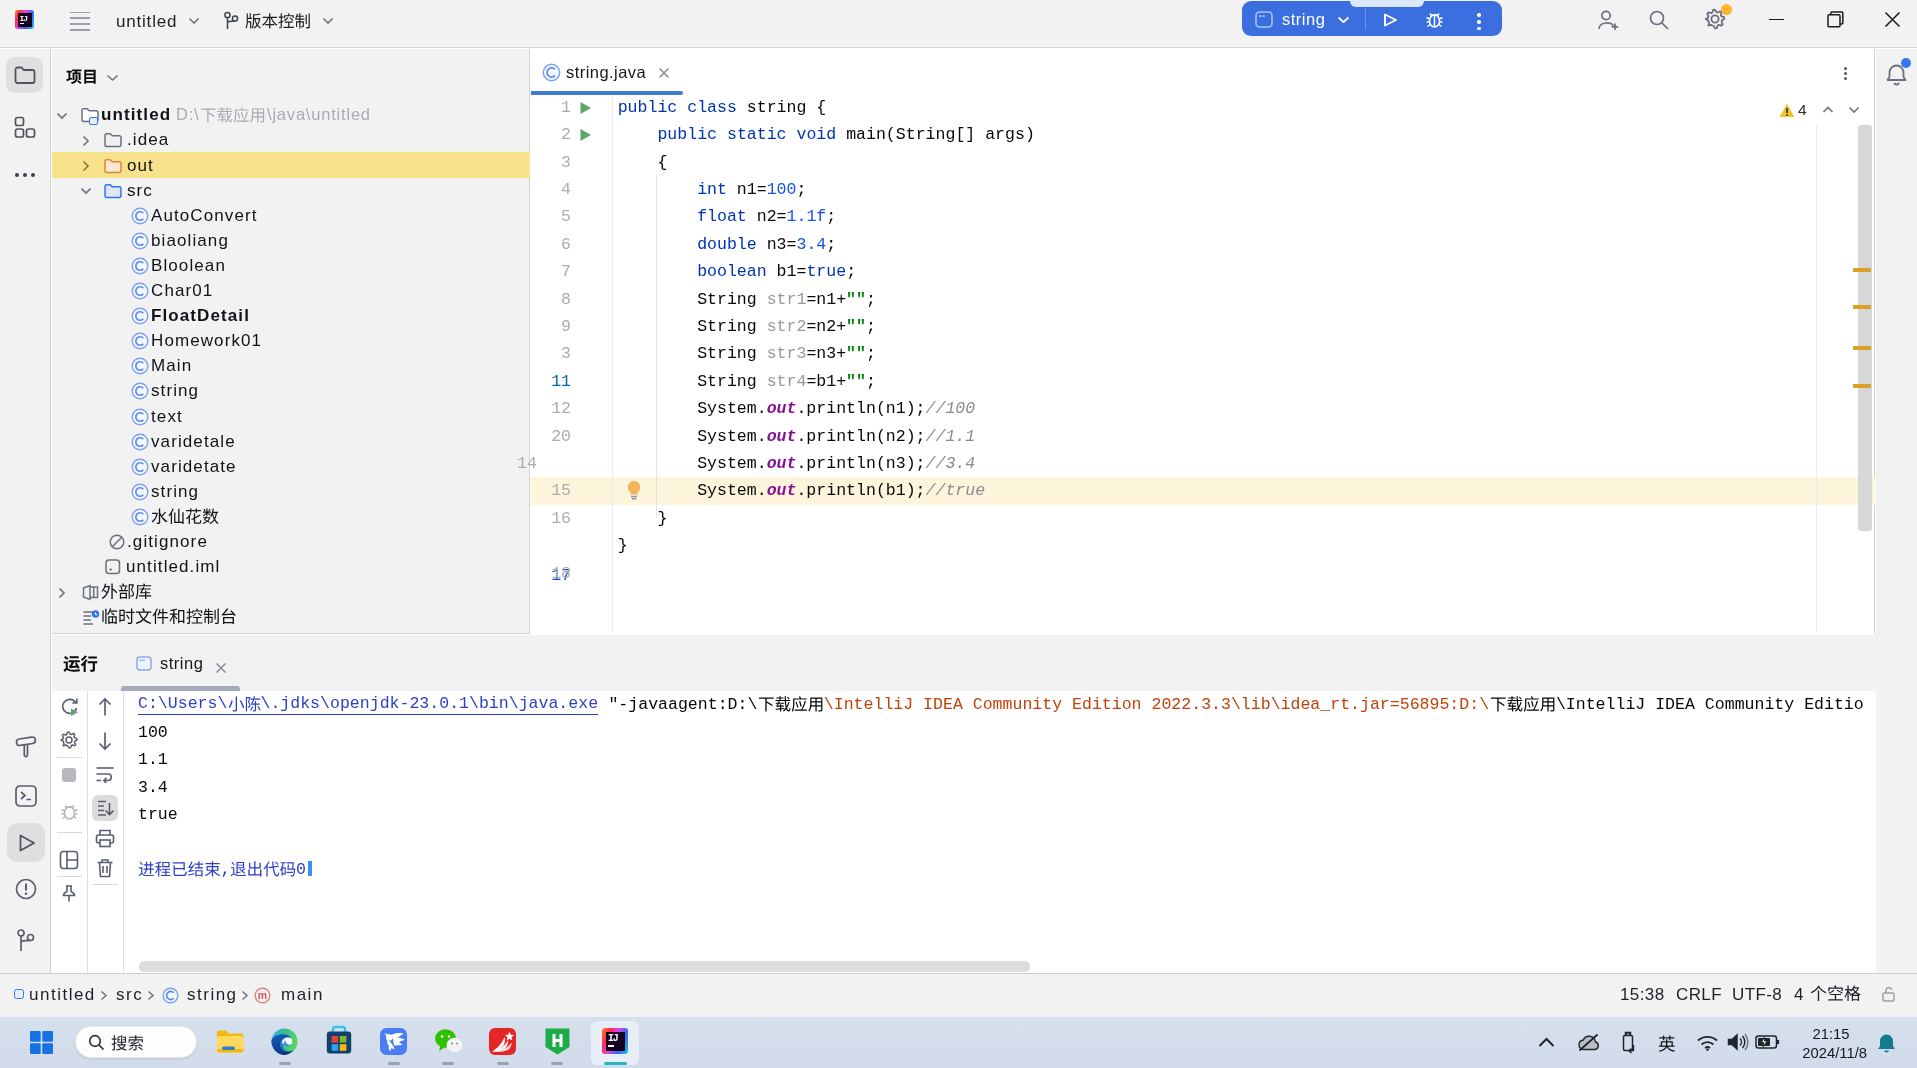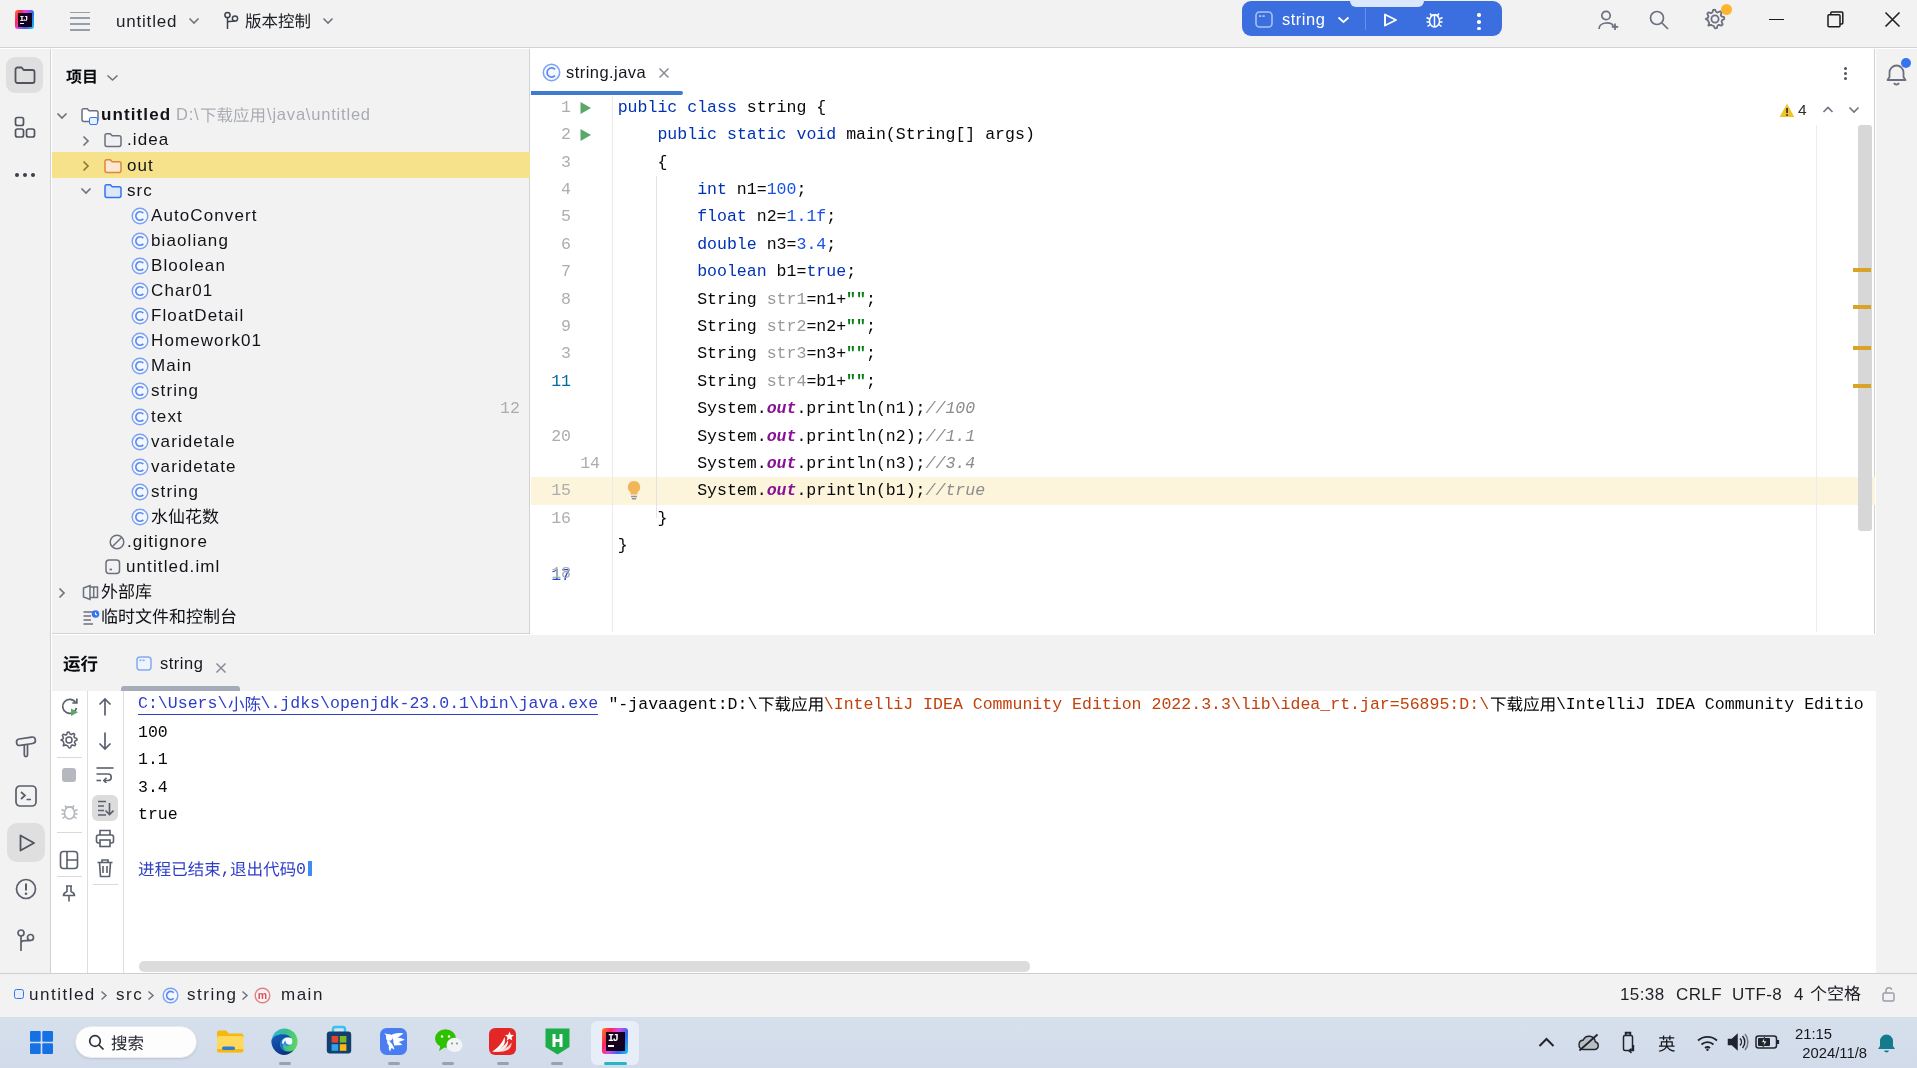--- a/index.html
+++ b/index.html
@@ -197,21 +197,21 @@
 <div class="abs" style="left:151px;top:255.9px;font-size:17px;font-weight:normal;letter-spacing:1.1px;color:#111318;white-space:pre">Bloolean</div>
 <svg class="abs" style="left:131px;top:282.0px" width="18" height="18">
 <circle cx="9" cy="9" r="7.8" fill="#f3f7ff" stroke="#7ba1f2" stroke-width="1.4"></circle>
 <path d="M12.3 6.1 A4.3 4.3 0 1 0 12.3 11.9" fill="none" stroke="#5c89ee" stroke-width="1.6"></path>
   </svg>
 <div class="abs" style="left:151px;top:281.0px;font-size:17px;font-weight:normal;letter-spacing:1.1px;color:#111318;white-space:pre">Char01</div>
 <svg class="abs" style="left:131px;top:307.1px" width="18" height="18">
 <circle cx="9" cy="9" r="7.8" fill="#f3f7ff" stroke="#7ba1f2" stroke-width="1.4"></circle>
 <path d="M12.3 6.1 A4.3 4.3 0 1 0 12.3 11.9" fill="none" stroke="#5c89ee" stroke-width="1.6"></path>
   </svg>
-<div class="abs" style="left:151px;top:306.1px;font-size:17px;font-weight:normal;letter-spacing:1.1px;color:#111318;white-space:pre">FloatDetail</div>
+<div class="abs" style="left:151px;top:306.1px;font-size:17px;font-weight:bold;letter-spacing:1.1px;color:#111318;white-space:pre">FloatDetail</div>
 <svg class="abs" style="left:131px;top:332.2px" width="18" height="18">
 <circle cx="9" cy="9" r="7.8" fill="#f3f7ff" stroke="#7ba1f2" stroke-width="1.4"></circle>
 <path d="M12.3 6.1 A4.3 4.3 0 1 0 12.3 11.9" fill="none" stroke="#5c89ee" stroke-width="1.6"></path>
   </svg>
 <div class="abs" style="left:151px;top:331.2px;font-size:17px;font-weight:normal;letter-spacing:1.1px;color:#111318;white-space:pre">Homework01</div>
 <svg class="abs" style="left:131px;top:357.3px" width="18" height="18">
 <circle cx="9" cy="9" r="7.8" fill="#f3f7ff" stroke="#7ba1f2" stroke-width="1.4"></circle>
 <path d="M12.3 6.1 A4.3 4.3 0 1 0 12.3 11.9" fill="none" stroke="#5c89ee" stroke-width="1.6"></path>
   </svg>
 <div class="abs" style="left:151px;top:356.3px;font-size:17px;font-weight:normal;letter-spacing:1.1px;color:#111318;white-space:pre">Main</div>
@@ -313,23 +313,23 @@
 <div class="abs mono" style="left:500px;top:121.2px;width:71px;text-align:right;color:#adadad">2</div>
 <div class="abs mono" style="left:500px;top:148.6px;width:71px;text-align:right;color:#adadad">3</div>
 <div class="abs mono" style="left:500px;top:176.0px;width:71px;text-align:right;color:#adadad">4</div>
 <div class="abs mono" style="left:500px;top:203.4px;width:71px;text-align:right;color:#adadad">5</div>
 <div class="abs mono" style="left:500px;top:230.8px;width:71px;text-align:right;color:#adadad">6</div>
 <div class="abs mono" style="left:500px;top:258.2px;width:71px;text-align:right;color:#adadad">7</div>
 <div class="abs mono" style="left:500px;top:285.6px;width:71px;text-align:right;color:#adadad">8</div>
 <div class="abs mono" style="left:500px;top:313.0px;width:71px;text-align:right;color:#adadad">9</div>
 <div class="abs mono" style="left:500px;top:340.4px;width:71px;text-align:right;color:#adadad">3</div>
 <div class="abs mono" style="left:500px;top:367.8px;width:71px;text-align:right;color:#0369a1">11</div>
-<div class="abs mono" style="left:500px;top:395.2px;width:71px;text-align:left;color:#adadad">12</div>
+<div class="abs mono" style="left:500px;top:395.2px;width:71px;text-align:right;color:#adadad">12</div>
 <div class="abs mono" style="left:500px;top:422.6px;width:71px;text-align:right;color:#adadad">20</div>
-<div class="abs mono" style="left:529px;top:450.0px;width:71px;text-align:right;color:#adadad">14</div>
+<div class="abs mono" style="left:517px;top:450.0px;width:71px;text-align:left;color:#adadad">14</div>
 <div class="abs mono" style="left:500px;top:477.4px;width:71px;text-align:right;color:#adadad">15</div>
 <div class="abs mono" style="left:500px;top:504.8px;width:71px;text-align:right;color:#adadad">16</div>
 <div class="abs mono" style="left:500px;top:562px;width:71px;text-align:right;color:#1d4ed8">17</div>
 <div class="abs mono" style="left:500px;top:559.6px;width:71px;text-align:right;color:#adadad">18</div>
 <svg class="abs" style="left:579px;top:100.8px" width="13" height="14">
     <path d="M1.5 1 L12 7 L1.5 13 Z" fill="#59a869"></path>
   </svg>
 <svg class="abs" style="left:579px;top:128.2px" width="13" height="14">
     <path d="M1.5 1 L12 7 L1.5 13 Z" fill="#59a869"></path>
   </svg>
@@ -661,17 +661,17 @@
 <path d="M13 5.5 A 5 5 0 0 1 13 12.5"></path>
     <path d="M15.5 3 A 9 9 0 0 1 15.5 15"></path>
     <path d="M18 1 A 12.5 12.5 0 0 1 18 17" opacity="0.55"></path>
   </svg>
 <svg class="abs" style="left:1755px;top:1035px" width="25" height="14" fill="none" stroke="#20242c" stroke-width="1.5">
 <rect x="1" y="1" width="20.5" height="12" rx="2.5"></rect>
     <path d="M23 5 L23 9" stroke-width="2.2"></path>
 <rect x="3" y="3" width="12" height="8" rx="1" fill="#20242c" stroke="none"></rect>
 <path d="M9.5 2 L6.5 7.5 L9 7.5 L8 12 L12 6 L9.2 6 Z" fill="#fff" stroke="#20242c" stroke-width="0.8"></path>
   </svg>
-<div class="abs" style="left:1795px;top:1026px;width:72px;text-align:left;font-size:14.8px;color:#16181c">21:15</div>
+<div class="abs" style="left:1795px;top:1026px;width:72px;text-align:center;font-size:14.8px;color:#16181c">21:15</div>
 <div class="abs" style="left:1780px;top:1045px;width:87px;text-align:right;font-size:14.8px;color:#16181c">2024/11/8</div>
 <svg class="abs" style="left:1876px;top:1033px" width="21" height="20">
 <path d="M10.5 1.5 A6.5 6.5 0 0 1 17 8 L17 13 L19 16 L2 16 L4 13 L4 8 A6.5 6.5 0 0 1 10.5 1.5 Z" fill="#137b8c"></path>
 <path d="M8 17.5 A2.6 2.6 0 0 0 13 17.5 Z" fill="#137b8c"></path>
   </svg>
 </body></html>

